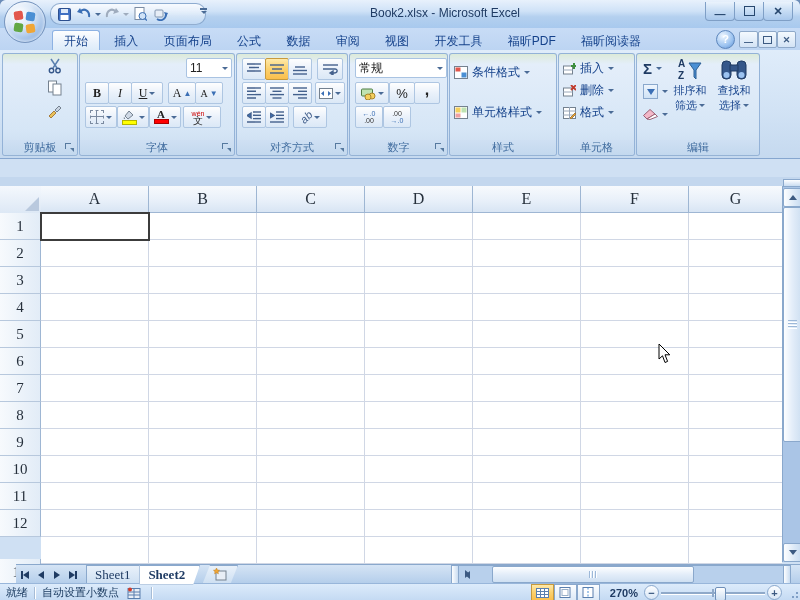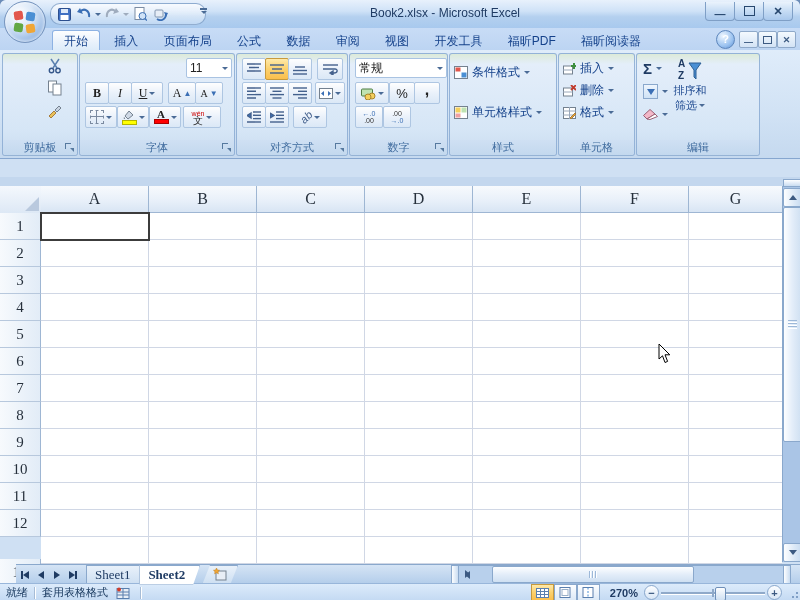--- a/index.html
+++ b/index.html
@@ -493,20 +493,34 @@
           <text x="1" y="10" font-size="10" font-weight="bold" fill="#1f3b63" font-family="Liberation Sans">A</text>
           <text x="1" y="22" font-size="10" font-weight="bold" fill="#1f3b63" font-family="Liberation Sans">Z</text>
           <path d="M12 6 L24 6 L19 13 L19 22 L17 20 L17 13 Z" fill="#4a8fd4" stroke="#2c5f94"></path>
         </svg>
         <div>排序和</div>
         <div style="display:flex;align-items:center;justify-content:center;gap:2px;">
             <span>筛选</span>
             <span class="tinydrop"></span>
           </div>
       </div>
+      <div class="big-two" style="left:76px;">
+        <svg width="28" height="26" viewBox="0 0 28 26" style="margin:1px auto 0;">
+          <rect x="2" y="4" width="9" height="18" rx="4" fill="#35578a" stroke="#1f3b63"></rect>
+          <rect x="17" y="4" width="9" height="18" rx="4" fill="#35578a" stroke="#1f3b63"></rect>
+          <rect x="10" y="8" width="8" height="6" fill="#35578a" stroke="#1f3b63"></rect>
+          <circle cx="6.5" cy="18" r="3" fill="#9cc3f0"></circle>
+            <circle cx="21.5" cy="18" r="3" fill="#9cc3f0"></circle>
+        </svg>
+        <div>查找和</div>
+        <div style="display:flex;align-items:center;justify-content:center;gap:2px;">
+            <span>选择</span>
+            <span class="tinydrop"></span>
+          </div>
+      </div>
       <div class="grplabel">编辑</div>
     </div>
   </div>
 
 
   <div id="gridstrip" class="abs"></div>
   <div id="cells" class="abs"></div>
   <div id="corner" class="abs"></div>
 
   <div class="colhead abs" style="left:41px;width:107px;">A</div>
@@ -588,21 +602,21 @@
       </div>
     <div class="scrollbtn" style="position:absolute;right:0;top:0;width:16px;height:15px;border:none;background:none;">
         <span style="width:0;height:0;border-top:4px solid transparent;border-bottom:4px solid transparent;border-left:5px solid #3c5a82;"></span>
       </div>
   </div>
   <div class="hsplit abs" style="left:783px;"></div>
 
   <div id="statusbar" class="abs">
     <span style="margin-left:6px;">就绪</span>
     <span class="ssep"></span>
-    <span>套用表格格式</span>
+    <span>自动设置小数点</span>
     <span style="margin-left:8px;position:relative;display:inline-flex;">
       <svg width="14" height="12" viewBox="0 0 14 12">
         <rect x="1" y="1.5" width="12" height="10" fill="#e8eef6" stroke="#5a7fae"></rect>
         <line x1="1" y1="5" x2="13" y2="5" stroke="#5a7fae"></line>
           <line x1="1" y1="8" x2="13" y2="8" stroke="#5a7fae"></line>
           <line x1="7" y1="1.5" x2="7" y2="11.5" stroke="#5a7fae"></line>
         <circle cx="3" cy="2.5" r="2" fill="#d23c2a"></circle>
       </svg>
     </span>
     <span class="ssep" style="margin-left:10px;"></span>

